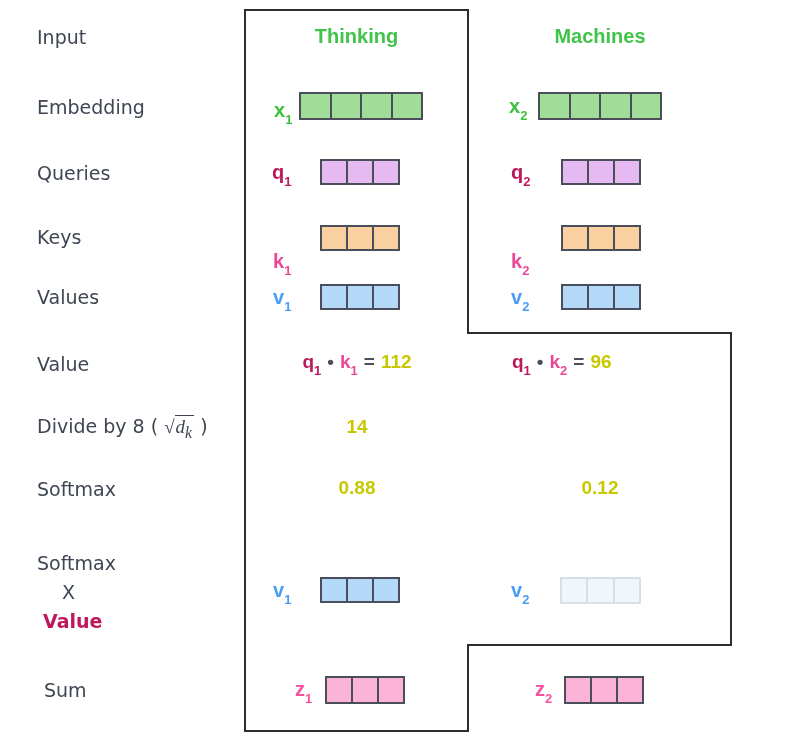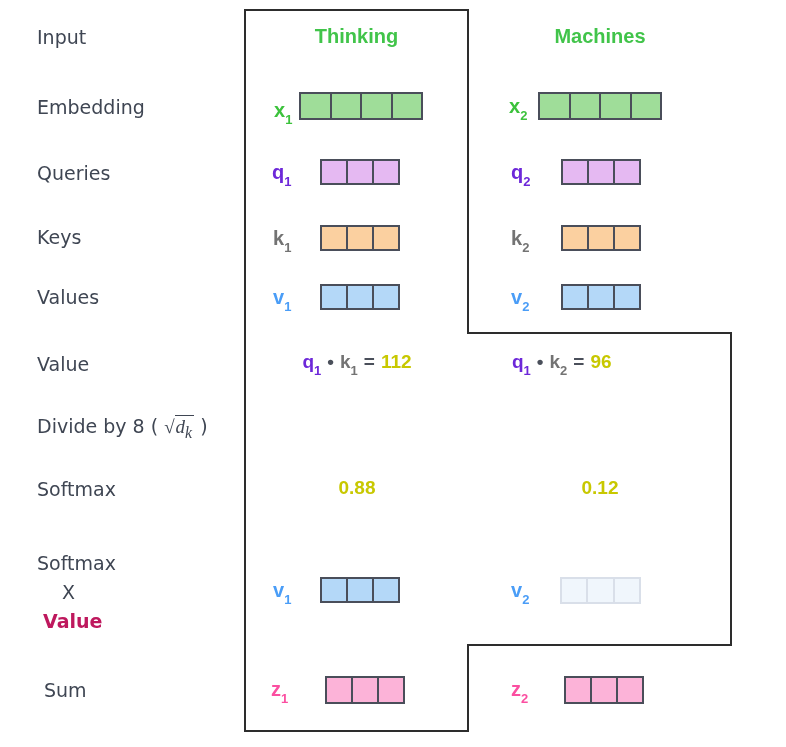--- a/index.html
+++ b/index.html
@@ -29,24 +29,24 @@
   .vec .cell{flex:1 1 0;border-right:2px solid #4a4e5a;}
   .vec .cell:last-child{border-right:none;}
   .fill-green{background:#9fdd99;}
   .fill-purple{background:#e5b9f2;}
   .fill-orange{background:#fbd0a0;}
   .fill-blue{background:#b4d8f8;}
   .fill-pink{background:#fcb3d8;}
   .vec.faded{background:#f0f6fc;border-color:#d9dfe9;}
   .vec.faded .cell{border-right-color:#d9dfe9;}
   .c-green{color:#3cc23c;}
-  .c-purple{color:#6d28d9;}
-  .c-orange{color:#737373;}
+  .c-purple{color:#be185d;}
+  .c-orange{color:#ec4899;margin-top:23px;}
   .c-blue{color:#4a9df7;}
-  .c-pink{color:#fb4fa1;}
+  .c-pink{color:#fb4fa1;margin-left:24px;}
   .c-yellow{color:#c8c800;}
   .c-dark{color:#4a4f5a;}
   .scoreline{
     position:absolute;font-size:19px;font-weight:bold;white-space:nowrap;
     font-family:"Liberation Sans",sans-serif;
   }
   .scoreline .sep{margin:0 6px;}
   .numval{
     position:absolute;font-size:19px;font-weight:bold;color:#c8c800;text-align:center;
     font-family:"Liberation Sans",sans-serif;
@@ -143,20 +143,21 @@
       <div class="cell"></div>
     </div>
 
   <div class="scoreline" style="left:245px;top:351px;width:224px;text-align:center">
     <span class="c-purple"><span>q</span><sub>1</sub></span><span class="c-dark sep">•</span><span class="c-orange"><span>k</span><sub>1</sub></span><span class="c-dark sep">=</span><span class="c-yellow">112</span>
   </div>
   <div class="scoreline" style="left:512px;top:351px">
     <span class="c-purple"><span>q</span><sub>1</sub></span><span class="c-dark sep">•</span><span class="c-orange"><span>k</span><sub>2</sub></span><span class="c-dark sep">=</span><span class="c-yellow">96</span>
   </div>
 
+  <div class="numval" style="left:245px;top:416px;width:224px">14</div>
 
   <div class="numval" style="left:245px;top:477px;width:224px">0.88</div>
   <div class="numval" style="left:469px;top:477px;width:262px">0.12</div>
 
   <div class="veclabel c-blue" style="left:273px;top:579px"><span>v</span><sub>1</sub></div>
   <div class="vec fill-blue" style="left:320px;top:577px;width:80px;height:26px">
       <div class="cell"></div>
       <div class="cell"></div>
       <div class="cell"></div>
     </div>

